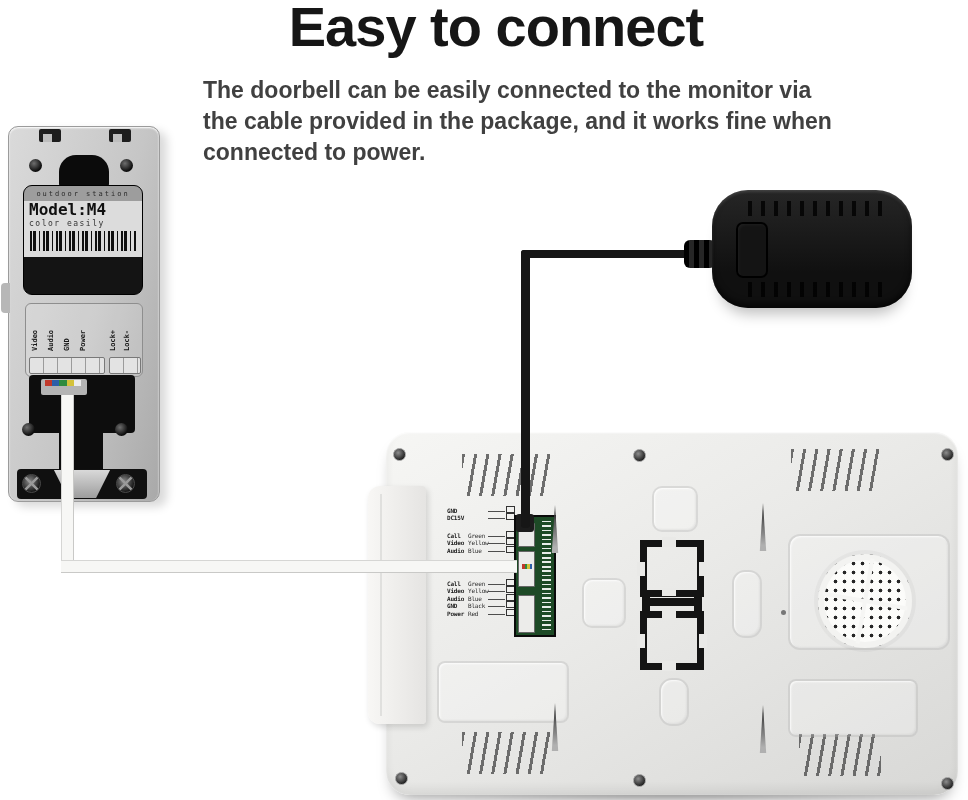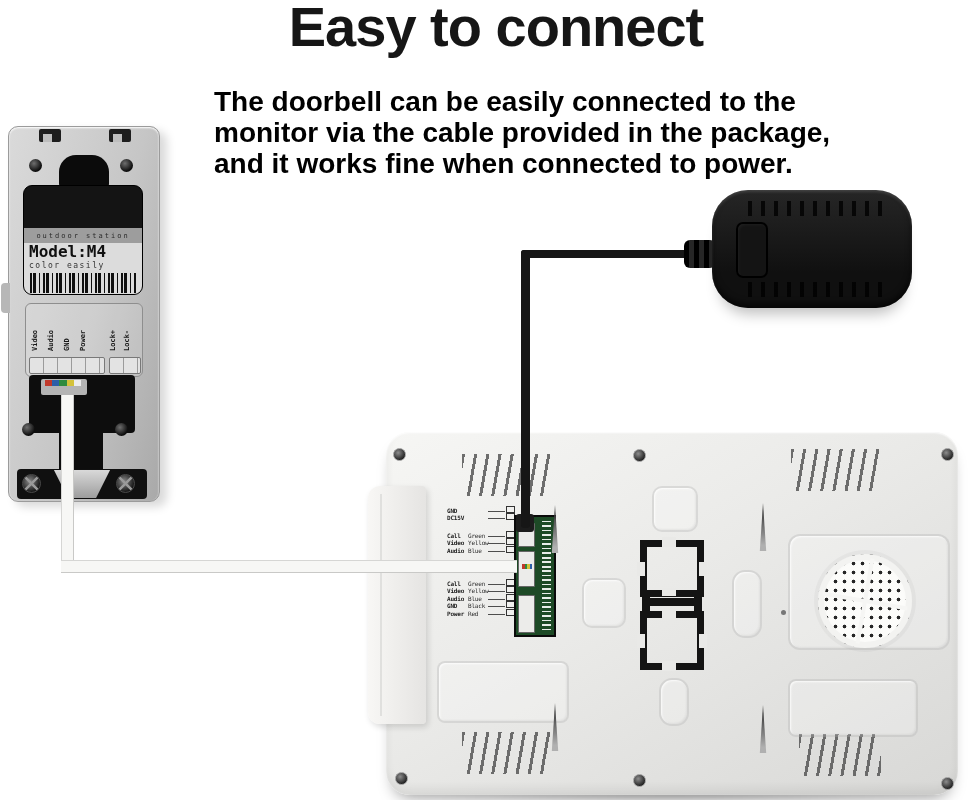--- a/index.html
+++ b/index.html
@@ -2,38 +2,38 @@
 <html><head>
 <meta charset="utf-8">
 <style>
   html,body{margin:0;padding:0;background:#fff;}
   .canvas{position:relative;width:968px;height:800px;background:#fff;overflow:hidden;
           font-family:"Liberation Sans",sans-serif;color:#111;padding-left:24px;}
 
   
   .title{position:absolute;left:0;top:-6px;width:100%;text-align:center;margin:0;
          font-size:56px;font-weight:bold;letter-spacing:-1px;color:#161616;}
-  .desc{position:absolute;left:202px;top:74px;width:640px;margin:12px;
-        font-size:28px;font-weight:bold;line-height:31px;color:#000000;}
+  .desc{position:absolute;left:202px;top:74px;width:640px;margin:1px;
+        font-size:23px;font-weight:bold;line-height:31px;color:#404040;}
 
   
   .doorbell{position:absolute;left:8px;top:126px;width:150px;height:374px;z-index:3;
             background:linear-gradient(105deg,#dadada 0%,#c6c6c6 55%,#a9a9a9 100%);
             border:1px solid #9b9b9b;border-radius:10px;
             box-shadow:7px 5px 10px rgba(0,0,0,.15), inset 0 1px 2px #fff;}
   .clip{position:absolute;top:2px;width:22px;height:13px;background:#1d1d1d;border-radius:2px;}
   .clip::after{content:"";position:absolute;left:4px;top:5px;width:9px;height:8px;background:#bdbdbd;}
   .hole{position:absolute;width:13px;height:13px;border-radius:50%;
         background:radial-gradient(circle at 38% 34%,#6e6e6e,#0c0c0c 68%);}
   .arch{position:absolute;left:50px;top:28px;width:50px;height:34px;background:#0b0b0b;
         border-radius:17px 17px 5px 5px;}
   .label-recess{position:absolute;left:14px;top:58px;width:118px;height:108px;background:#141414;
         border-radius:9px;overflow:hidden;border:1px solid #000;}
   .label-strip{height:15px;background:#9d9d9d;color:#2b2b2b;
-        font:7px "DejaVu Sans Mono",monospace;letter-spacing:2px;text-align:center;line-height:16px;overflow:hidden;margin-top:42px;}
+        font:7px "DejaVu Sans Mono",monospace;letter-spacing:2px;text-align:center;line-height:16px;overflow:hidden;}
   .label-white{background:#dcdcdc;padding:0 5px 4px;}
   .model-text{font:bold 16px "DejaVu Sans Mono",monospace;color:#101010;line-height:18px;}
   .label-sub{font:8px "DejaVu Sans Mono",monospace;letter-spacing:1.5px;color:#333;line-height:9px;}
   .barcode{height:20px;margin:3px 1px 2px;
         background:repeating-linear-gradient(90deg,#101010 0 2px,transparent 2px 3px,
         #101010 3px 6px,transparent 6px 9px,#101010 9px 10px,transparent 10px 13px);}
   .side-tab{position:absolute;left:-8px;top:156px;width:9px;height:30px;background:#b7b7b7;border-radius:4px 0 0 4px;}
   .term-outline{position:absolute;left:16px;top:176px;width:116px;height:72px;
         border:1px solid #8e8e8e;border-radius:6px;background:rgba(255,255,255,.14);}
   .vlabel{position:absolute;writing-mode:vertical-rl;transform:rotate(180deg);

